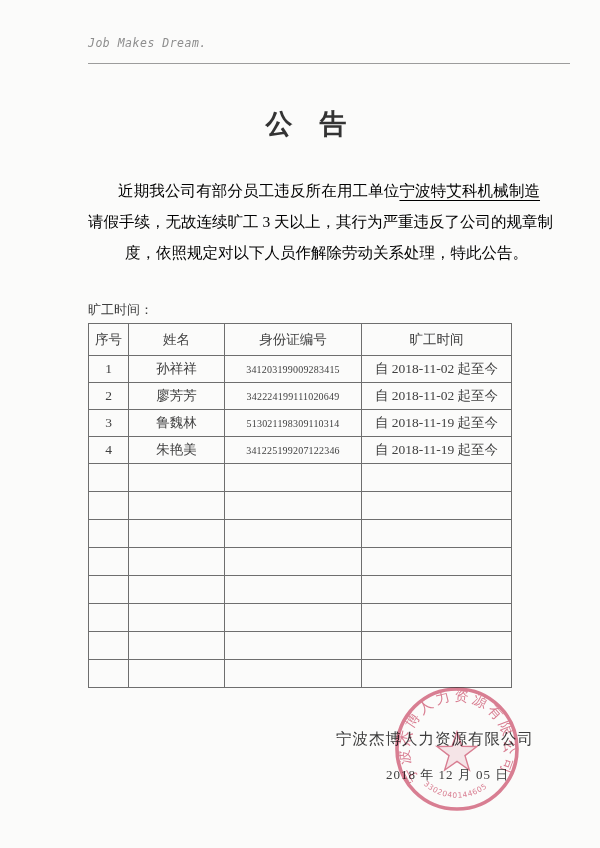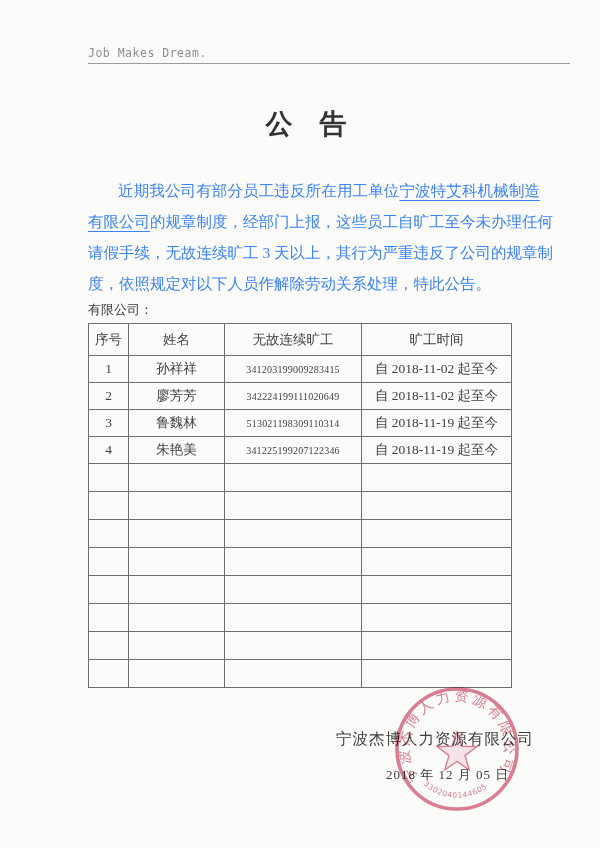--- a/index.html
+++ b/index.html
@@ -11,40 +11,41 @@
     position: relative;
     overflow: hidden;
   }
   .page { position: absolute; inset: 0; }
 
   
   .letterhead {
     position: absolute; left: 88px; top: 42px; width: 482px; height: 22px;
     display: flex; justify-content: space-between; align-items: flex-end;
     border-bottom: 1.5px solid #9c9c9c;
-    padding-bottom: 3px;
+    padding-bottom: 13px;
+    font-style: italic;
   }
   .slogan, .doc-number {
     font-family: "DejaVu Sans Mono", "Liberation Mono", monospace;
     font-size: 11.5px; color: #8d8d8d; letter-spacing: 0.5px;
   }
 
   
   .notice-title {
     position: absolute; left: 0; top: 106px; width: 600px;
     text-align: center; font-size: 27px; font-weight: bold; color: #333; padding-left: 12px;
   }
 
   
   .notice-body {
     position: absolute; left: 88px; top: 175px; width: 452px;
-    font-size: 15.5px; line-height: 31px; color: #3b82f6;
+    font-size: 15.5px; line-height: 31px; color: #000000;
   }
   .body-line { text-align: justify; text-align-last: justify; white-space: nowrap; }
-  .body-line.last { text-align-last: left; }
+  .body-line.last { text-align-last: left; margin-left: 37px; }
   .body-line.first { text-indent: 30px; }
   .u { text-decoration: underline; text-underline-offset: 4px; text-decoration-thickness: 1px; }
 
   .roster-label {
     position: absolute; left: 88px; top: 301px;
     font-size: 13px; color: #3d3d3d;
   }
 
   
   .roster-table {
@@ -83,39 +84,38 @@
 <div class="page">
 
   <div class="letterhead">
     <span class="slogan">Job Makes Dream.</span>
   </div>
 
   <div class="notice-title">公　告</div>
 
   <div class="notice-body">
     <div class="body-line first"><span>近期我公司有部分员工违反所在用工单位</span><span class="u">宁波特艾科机械制造</span></div>
-    <div class="body-line"><span class="u">有限公司</span><span>的规章制度，经部门上报，这些员工自旷工至今未办理任何</span></div>
     <div class="body-line">请假手续，无故连续旷工 3 天以上，其行为严重违反了公司的规章制</div>
     <div class="body-line last">度，依照规定对以下人员作解除劳动关系处理，特此公告。</div>
   </div>
 
-  <div class="roster-label">有限公司：</div>
+  <div class="roster-label">旷工时间：</div>
 
   <table class="roster-table">
     <colgroup>
       <col style="width:40px">
         <col style="width:96px">
         <col style="width:137px">
         <col style="width:150px">
     </colgroup>
     <tbody>
       <tr class="head-row">
         <th>序号</th>
         <th>姓名</th>
-        <th>无故连续旷工</th>
+        <th>身份证编号</th>
         <th>旷工时间</th>
       </tr>
       <tr class="data-row">
         <td>1</td>
         <td>孙祥祥</td>
         <td class="cell-id">341203199009283415</td>
         <td>自 2018-11-02 起至今</td>
       </tr>
       <tr class="data-row">
         <td>2</td>

